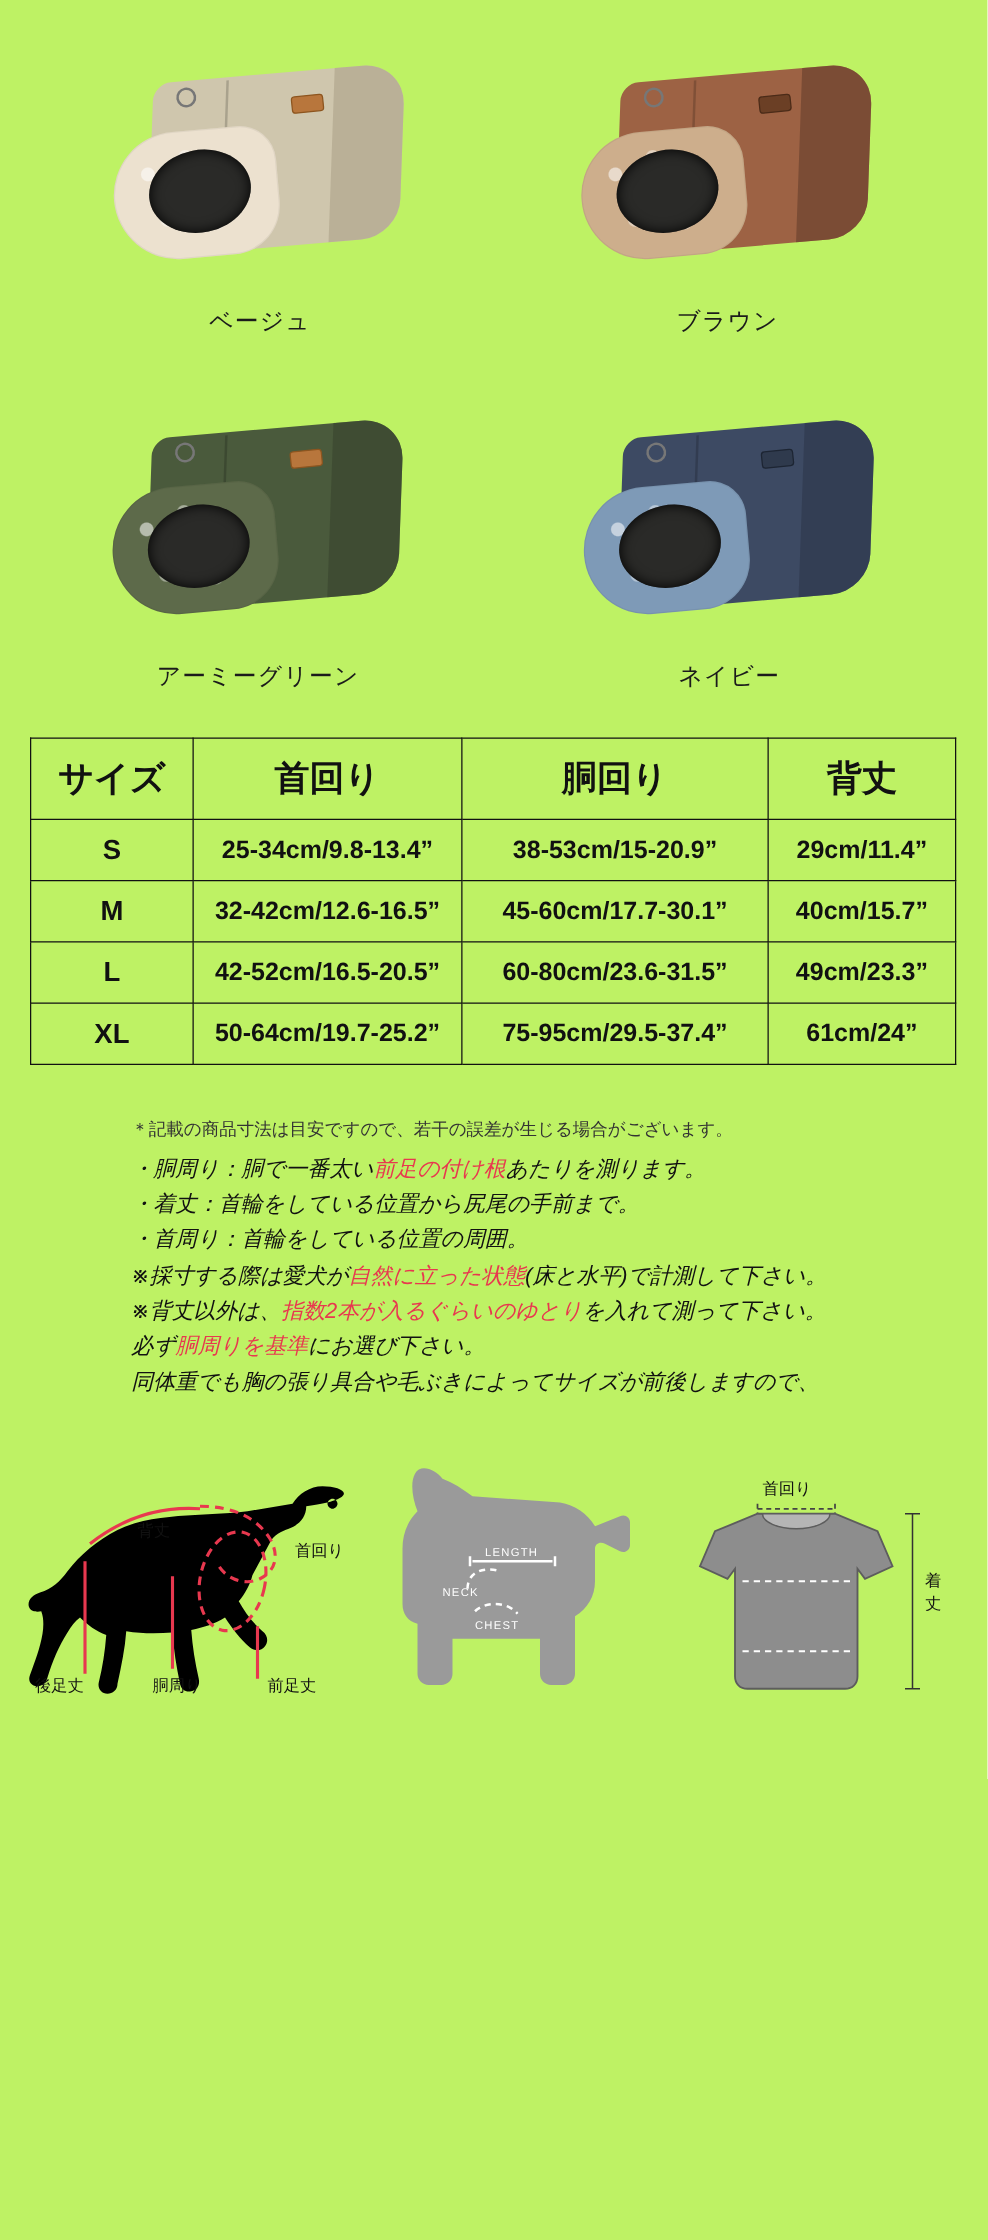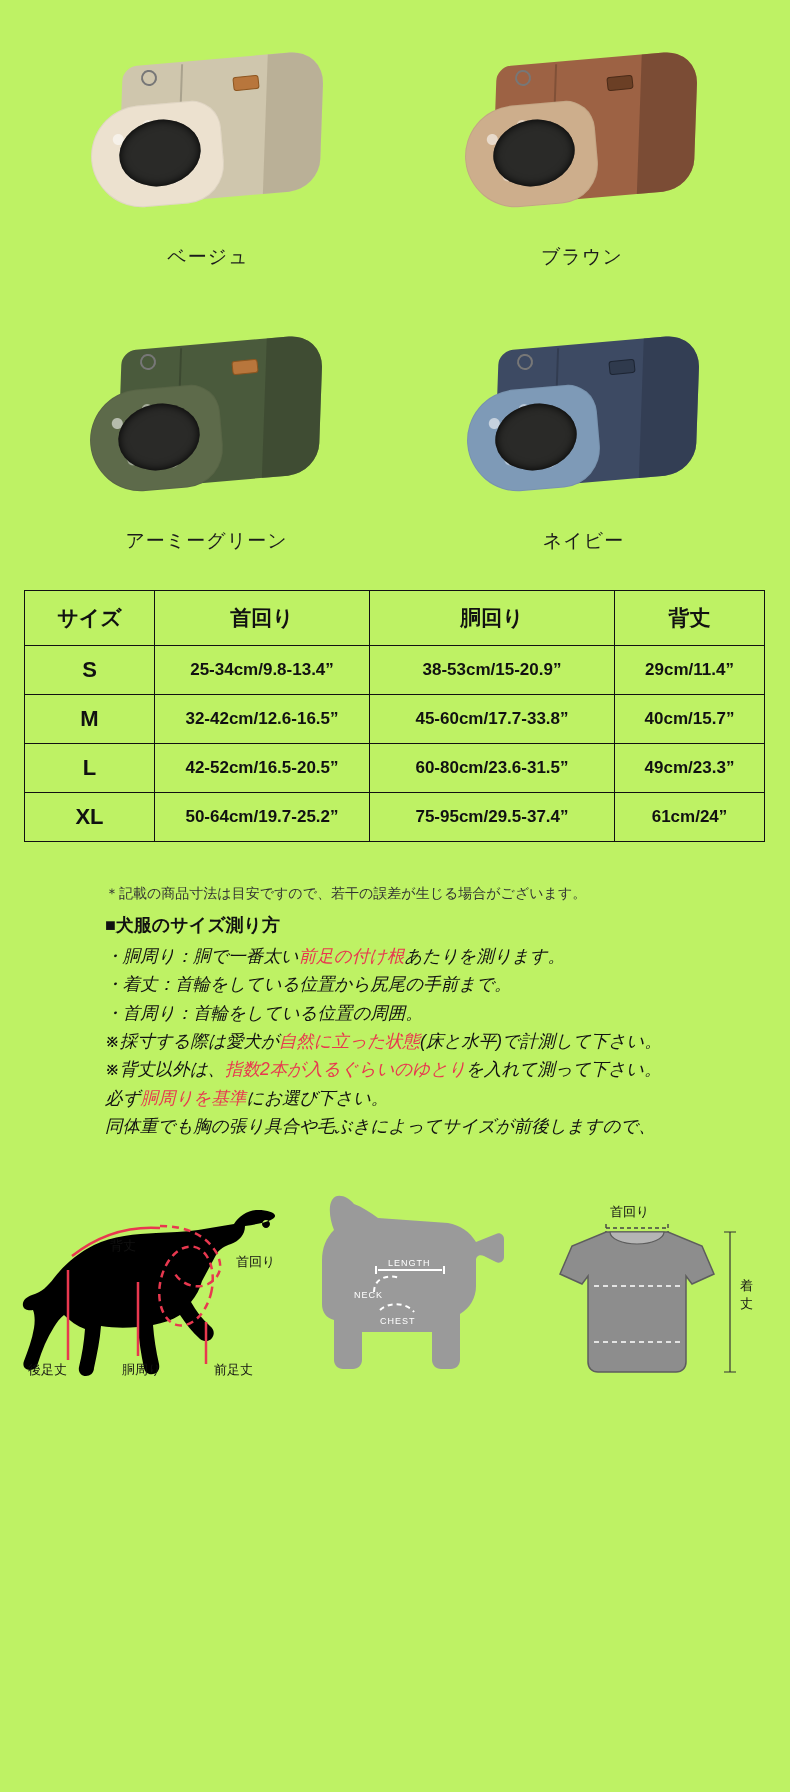--- a/index.html
+++ b/index.html
@@ -138,27 +138,27 @@
   }
   table.size-table {
     width: 740px;
     border-collapse: collapse;
     table-layout: fixed;
   }
   table.size-table th,
   table.size-table td {
     border: 1.5px solid #111;
     text-align: center;
-    font-size: 17px;
+    font-size: 20px;
     padding: 11px 4px;
     color: #111;
     font-weight: bold;
   }
   table.size-table thead th {
-    font-size: 21px;
+    font-size: 28px;
     padding: 13px 4px;
   }
   table.size-table td.sz {
     font-size: 22px;
   }
   table.size-table col.c1 { width: 130px; }
   table.size-table col.c2 { width: 215px; }
   table.size-table col.c3 { width: 245px; }
   table.size-table col.c4 { width: 150px; }
 
@@ -297,42 +297,41 @@
       <tbody>
         <tr>
           <td class="sz">S</td>
           <td>25-34cm/9.8-13.4”</td>
           <td>38-53cm/15-20.9”</td>
           <td>29cm/11.4”</td>
         </tr>
         <tr>
           <td class="sz">M</td>
           <td>32-42cm/12.6-16.5”</td>
-          <td>45-60cm/17.7-33.8”</td>
+          <td>45-60cm/17.7-30.1”</td>
           <td>40cm/15.7”</td>
         </tr>
         <tr>
           <td class="sz">L</td>
           <td>42-52cm/16.5-20.5”</td>
           <td>60-80cm/23.6-31.5”</td>
           <td>49cm/23.3”</td>
         </tr>
         <tr>
           <td class="sz">XL</td>
           <td>50-64cm/19.7-25.2”</td>
           <td>75-95cm/29.5-37.4”</td>
           <td>61cm/24”</td>
         </tr>
       </tbody>
     </table>
   </div>
 
   <div class="notes">
     <p class="small">＊記載の商品寸法は目安ですので、若干の誤差が生じる場合がございます。</p>
-    <p class="head">■犬服のサイズ測り方</p>
     <p class="ln">
       <span>・胴周り：胴で一番太い</span><span class="hl">前足の付け根</span><span>あたりを測ります。</span>
     </p>
     <p class="ln">・着丈：首輪をしている位置から尻尾の手前まで。</p>
     <p class="ln">・首周り：首輪をしている位置の周囲。</p>
     <p class="ln">
       <span>※採寸する際は愛犬が</span><span class="hl">自然に立った状態</span><span>(床と水平)で計測して下さい。</span>
     </p>
     <p class="ln">
       <span>※背丈以外は、</span><span class="hl">指数2本が入るぐらいのゆとり</span><span>を入れて測って下さい。</span>

